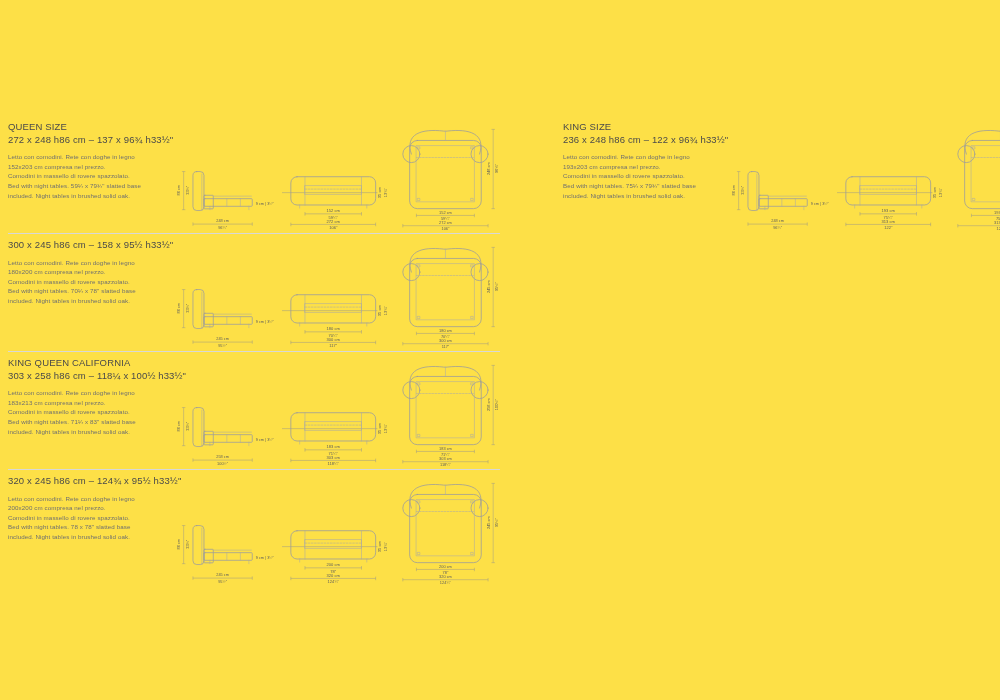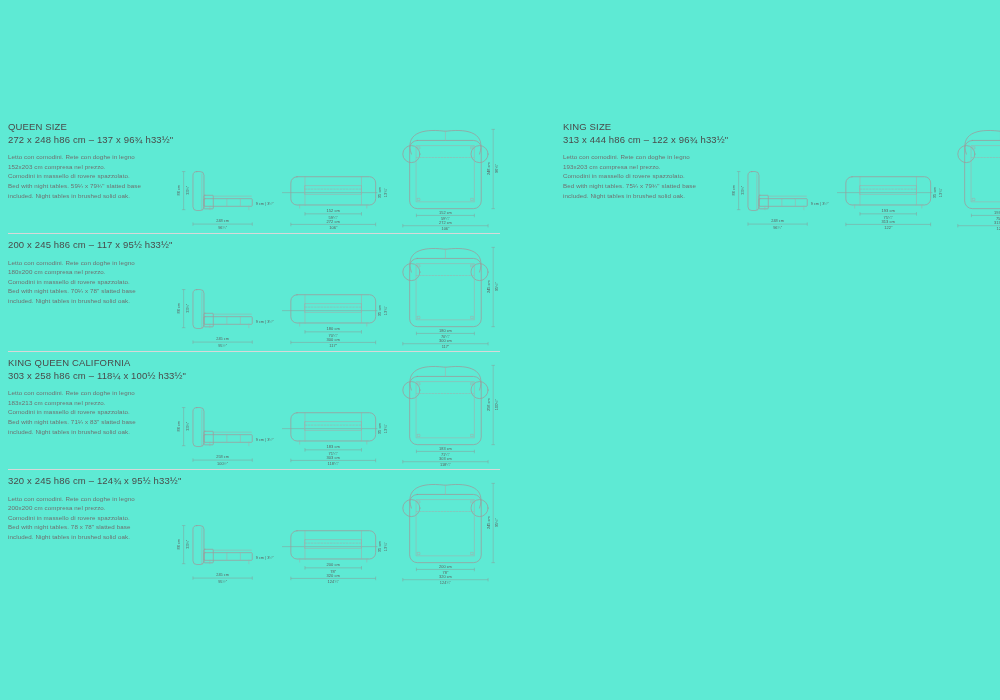--- a/index.html
+++ b/index.html
@@ -1,17 +1,17 @@
 <!DOCTYPE html>
 <html><head>
 <meta charset="utf-8">
 <style>
   html,body{margin:0;padding:0;background:#ffffff;}
   body{width:1000px;height:700px;overflow:hidden;font-family:"Liberation Sans",sans-serif;}
-  .page{position:relative;width:1000px;height:700px;background:#5eead4;}
+  .page{position:relative;width:1000px;height:700px;background:#fde047;}
   .col{position:absolute;top:116px;}
   #col-left{left:8px;width:492px;}
   #col-right{left:563px;width:458px;}
   .section{position:relative;height:118px;box-sizing:border-box;padding-top:5px;}
   .section.with-sep{border-bottom:1px solid #d8d8d8;}
   .text-block{width:170px;}
   .size-title,.size-dims{font-size:9.5px;line-height:1.32;color:#4a4a4a;letter-spacing:.15px;white-space:nowrap;}
   .desc{margin-top:6px;}
   .desc div{font-size:6.2px;line-height:1.55;color:#6f6f6f;letter-spacing:.1px;white-space:nowrap;}
   .drawings{position:absolute;left:168px;top:4px;width:330px;height:113px;}
@@ -141,21 +141,21 @@
           </g>
         </svg>
       </div>
 
     </div>
   </div>
 
   <div class="section with-sep">
     <div class="text-block">
       <div class="size-title"></div>
-      <div class="size-dims">200 x 245 h86 cm – 117 x 95½ h33½"</div>
+      <div class="size-dims">300 x 245 h86 cm – 158 x 95½ h33½"</div>
       <div class="desc">
         <div>Letto con comodini. Rete con doghe in legno</div>
         <div>180x200 cm compresa nel prezzo.</div>
         <div>Comodini in massello di rovere spazzolato.</div>
         <div>Bed with night tables. 70¼ x 78" slatted base</div>
         <div>included. Night tables in brushed solid oak.</div>
       </div>
     </div>
     <div class="drawings">
 
@@ -484,21 +484,21 @@
         </svg>
       </div>
 
     </div>
   </div>
 </div>
   <div class="col" id="col-right">
   <div class="section">
     <div class="text-block">
       <div class="size-title">KING SIZE</div>
-      <div class="size-dims">313 x 444 h86 cm – 122 x 96¾ h33½"</div>
+      <div class="size-dims">236 x 248 h86 cm – 122 x 96¾ h33½"</div>
       <div class="desc">
         <div>Letto con comodini. Rete con doghe in legno</div>
         <div>193x203 cm compresa nel prezzo.</div>
         <div>Comodini in massello di rovere spazzolato.</div>
         <div>Bed with night tables. 75¼ x 79¾" slatted base</div>
         <div>included. Night tables in brushed solid oak.</div>
       </div>
     </div>
     <div class="drawings">
 

